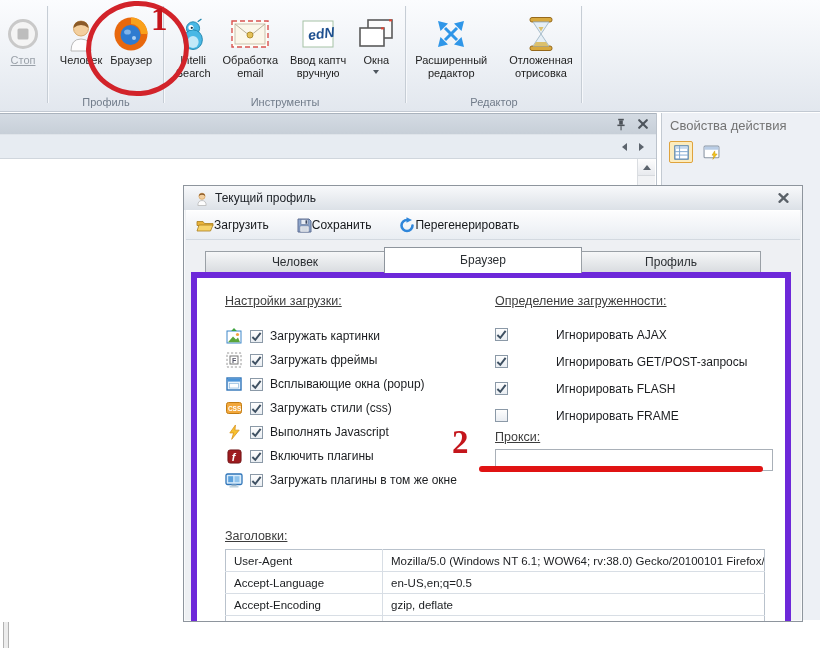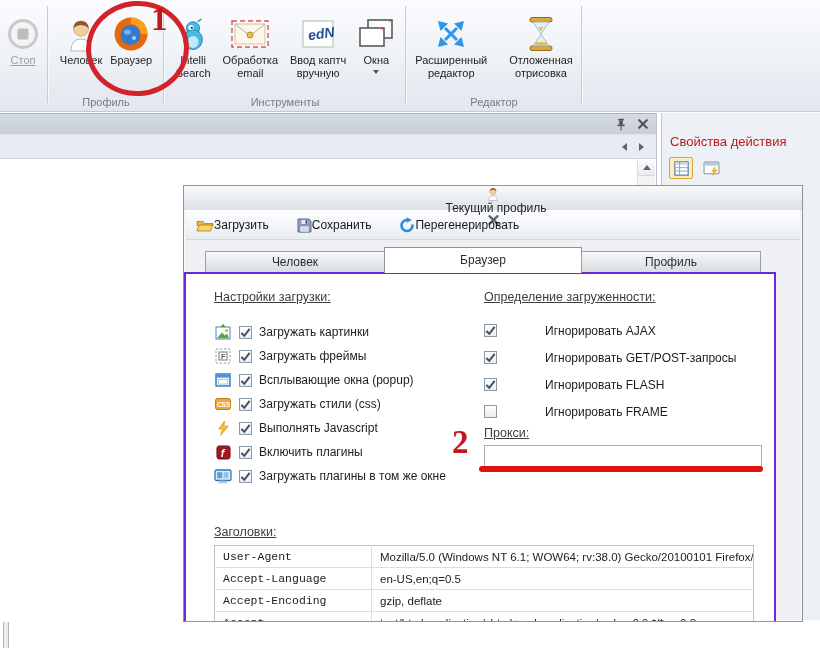--- a/index.html
+++ b/index.html
@@ -52,40 +52,39 @@
   .scroll-up{
     height:16px;display:flex;align-items:center;justify-content:center;
     background:linear-gradient(#fdfdfd,#e8eaee);border-bottom:1px solid #d7dade;
   }
   .tri-up{width:0;height:0;border-left:4px solid transparent;border-right:4px solid transparent;border-bottom:5px solid #5c646d;}
 
   .right-panel{
     position:absolute;left:661px;top:113px;width:159px;height:507px;
     background:#edf0f5;border-left:1px solid #c3cad2;padding:0;
   }
-  .rp-title{font-size:13px;color:#b91c1c;padding:21px 0 0 8px;}
+  .rp-title{font-size:13px;color:#737373;padding:5px 0 0 8px;}
   .rp-icons{display:flex;gap:6px;padding:8px 0 0 7px;}
   .rp-ic{width:22px;height:20px;display:flex;align-items:center;justify-content:center;border:1px solid transparent;border-radius:2px;}
   .rp-ic.selected{border-color:#dfa33d;background:#fcecbe;}
 
   .bottom-left-mark{
     position:absolute;left:3px;top:622px;width:4px;height:26px;
     background:#ececec;border-left:1px solid #b2b2b2;border-right:1px solid #b2b2b2;
   }
 
   
   .dialog{
     position:absolute;left:183px;top:185px;width:618px;height:435px;
     background:#eef0f3;border:1px solid #8e959d;overflow:hidden;
     box-shadow:inset 0 0 0 1px rgba(255,255,255,.65);
   }
   .dlg-titlebar{
     height:24px;display:flex;align-items:center;padding:0 11px;
     background:linear-gradient(#f8f9fb,#dce1e7);
-    flex-direction:column;
   }
   .dlg-title{font-size:12px;color:#20242a;margin-left:6px;flex:1;}
   .dlg-close{width:16px;height:14px;display:flex;align-items:center;justify-content:center;cursor:default;}
   .dlg-toolbar{
     height:28px;display:flex;align-items:center;gap:28px;padding-left:10px;
     margin:0 2px;background:linear-gradient(#fdfdfe,#e9edf2);
     border-top:1px solid #ffffff;border-bottom:1px solid #d3d9e0;
   }
   .tool-item{display:flex;align-items:center;gap:0;font-size:12px;color:#16181b;cursor:default;}
   .dlg-tabs{display:flex;align-items:flex-end;height:26px;margin:6px 0 0 21px;position:relative;z-index:2;}
@@ -93,22 +92,22 @@
     width:178px;height:20px;line-height:20px;text-align:center;font-size:12px;color:#2b2f33;
     background:linear-gradient(#f6f7f8,#d9dce0);
     border:1px solid #9aa0a6;border-bottom:none;cursor:default;
   }
   .tab.active{
     width:196px;height:25px;line-height:24px;background:#ffffff;
     border-color:#8e959d;margin-bottom:-1px;
   }
   .tab + .tab{margin-left:-1px;}
   .dlg-content{
-    position:relative;width:588px;height:350px;
-    background:#ffffff;border:2px solid #6d28d9;z-index:1;
+    position:relative;margin-left:7px;width:588px;height:350px;
+    background:#ffffff;border:6px solid #6d28d9;z-index:1;
   }
   .sec-title{
     position:absolute;font-size:12.5px;color:#3d3d3d;text-decoration:underline;white-space:nowrap;
   }
   .chk-col{position:absolute;display:flex;flex-direction:column;}
   .chk-row{display:flex;align-items:center;gap:7px;height:24px;}
   .chk-col.right .chk-row{height:27px;gap:48px;}
   .li{width:18px;height:17px;display:flex;align-items:center;justify-content:center;flex:0 0 auto;}
   .cb{
     width:13px;height:13px;flex:0 0 auto;box-sizing:border-box;
@@ -125,21 +124,21 @@
   .hdr-label{position:absolute;left:28px;top:251px;}
   .hdr-table{
     position:absolute;left:28px;top:271px;width:540px;
     border:1px solid #b9c2cc;border-collapse:collapse;background:#fff;
     font-size:11.5px;color:#1b1d20;table-layout:fixed;
   }
   .hdr-table td{
     height:21px;border-bottom:1px solid #d8dee5;padding:0 0 0 8px;
     white-space:nowrap;overflow:hidden;
   }
-  .hdr-table td.k{width:148px;border-right:1px solid #d8dee5;font-family:Liberation Mono, monospace;}
+  .hdr-table td.k{width:148px;border-right:1px solid #d8dee5;}
 
   
   .ann-circle{
     position:absolute;left:86px;top:1px;width:93px;height:85px;
     border:5px solid #d2232a;border-radius:50%;transform:rotate(-4deg);
     z-index:30;pointer-events:none;
   }
   .ann-num{
     position:absolute;z-index:31;color:#c4161c;
     font-family:"Liberation Serif","DejaVu Serif",serif;

